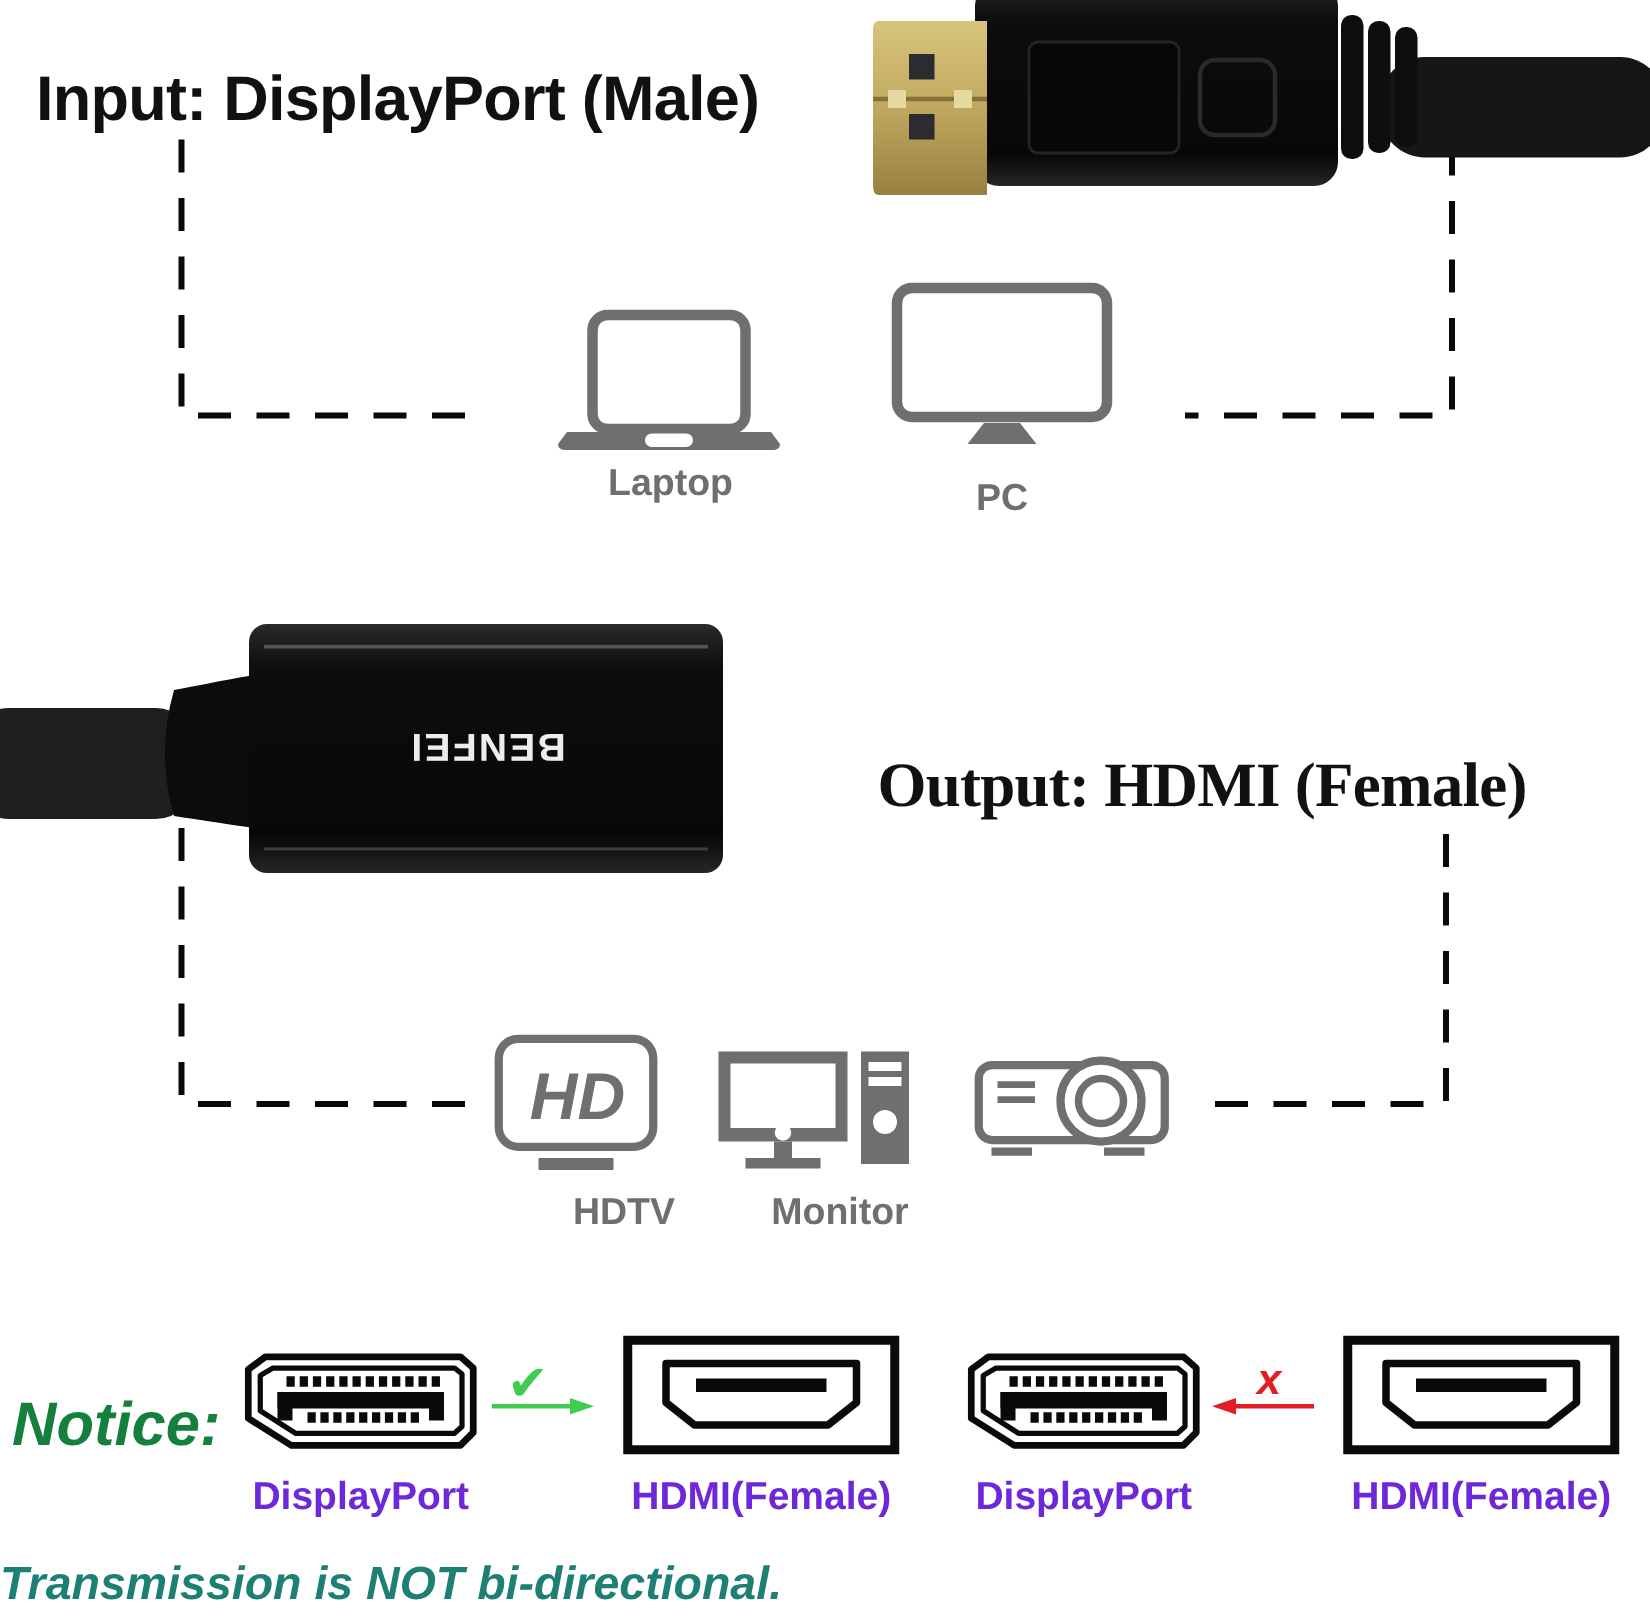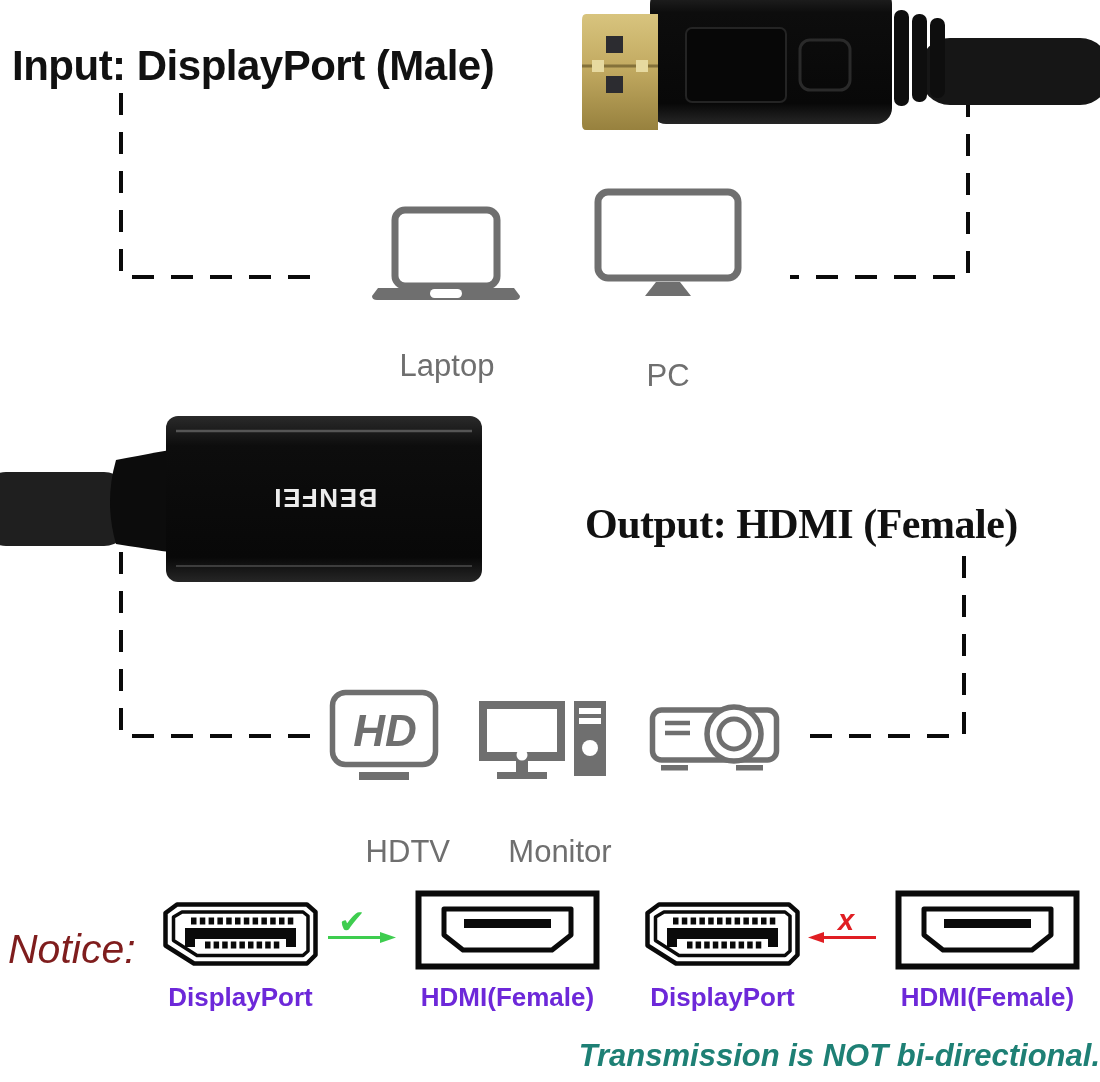--- a/index.html
+++ b/index.html
@@ -1,23 +1,23 @@
 <!DOCTYPE html>
 <html><head>
 <meta charset="utf-8">
 <style>
   html,body{margin:0;padding:0;background:#ffffff;}
   #canvas{position:relative;width:1100px;height:1082px;background:#ffffff;overflow:hidden;
           font-family:"Liberation Sans","DejaVu Sans",sans-serif;}
   .abs{position:absolute;}
   .title{font-size:42px;font-weight:bold;color:#111111;white-space:nowrap;letter-spacing:-0.5px;}
-  .dev-label{font-size:31px;font-weight:normal;color:#6f6f6f;text-align:center;white-space:nowrap;margin-top:40px;}
+  .dev-label{font-size:25px;font-weight:bold;color:#6f6f6f;text-align:center;white-space:nowrap;}
   .port-label{font-size:26px;font-weight:bold;color:#6d28d9;text-align:center;white-space:nowrap;}
-  .notice-label{font-size:41px;font-weight:normal;font-style:italic;color:#7f1d1d;white-space:nowrap;}
-  .footer{font-size:31px;font-weight:bold;font-style:italic;color:#1e8075;text-align:right;width:100%;}
+  .notice-label{font-size:41px;font-weight:bold;font-style:italic;color:#15803d;white-space:nowrap;}
+  .footer{font-size:31px;font-weight:bold;font-style:italic;color:#1e8075;text-align:left;width:100%;}
   .brand{font-size:26px;font-weight:bold;color:#ededed;letter-spacing:1.5px;text-align:center;
          transform:rotate(180deg);}
   .check-glyph{font-size:33px;font-weight:bold;color:#3ecd4f;line-height:1;}
   .cross-glyph{font-size:29px;font-weight:900;color:#e01e23;line-height:1;font-style:italic;}
   svg{display:block;}
 </style>
 </head>
 <body>
 
 <div id="canvas">
@@ -75,21 +75,21 @@
 
   <svg class="abs" style="left:0;top:0;pointer-events:none" width="1100" height="1082" viewBox="0 0 1100 1082">
     <g fill="none" stroke="#0a0a0a" stroke-width="4" stroke-dasharray="22 17">
       <polyline points="121,93 121,277 312,277"></polyline>
       <polyline points="968,95 968,277 790,277"></polyline>
       <polyline points="121,552 121,736 312,736"></polyline>
       <polyline points="964,556 964,736 795,736"></polyline>
     </g>
   </svg>
 
-  <div class="abs title" style="left:12px;top:42px;">Input: DisplayPort (Male)</div>
+  <div class="abs title" style="left:24px;top:42px;">Input: DisplayPort (Male)</div>
 
   <svg class="abs" style="left:580px;top:0" width="520" height="142" viewBox="0 0 520 142">
     <rect x="340" y="38" width="190" height="67" rx="30" fill="#161616"></rect>
     <g fill="#0e0e0e">
       <rect x="296" y="6" width="15" height="104" rx="7"></rect>
       <rect x="314" y="10" width="15" height="96" rx="7"></rect>
       <rect x="332" y="14" width="15" height="88" rx="7"></rect>
       <rect x="350" y="18" width="15" height="80" rx="7"></rect>
     </g>
     <rect x="70" y="-12" width="242" height="136" rx="16" fill="url(#bodyGrad)"></rect>

